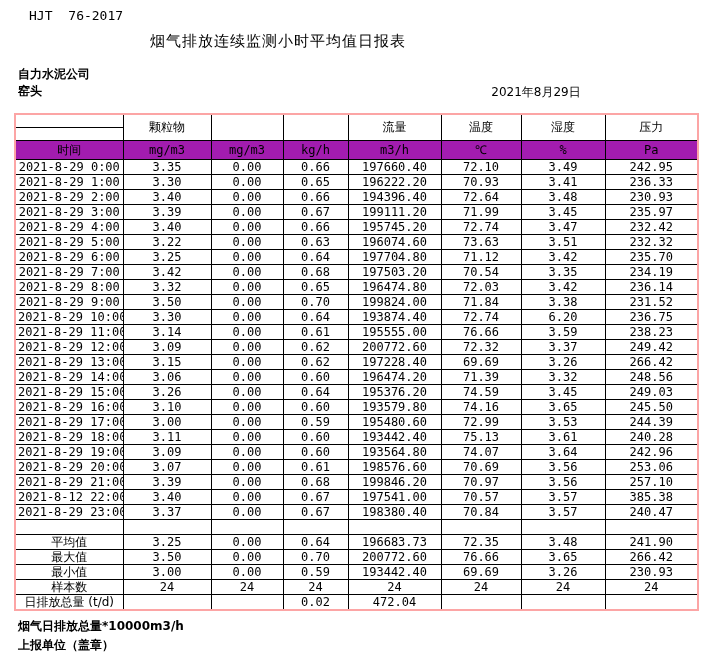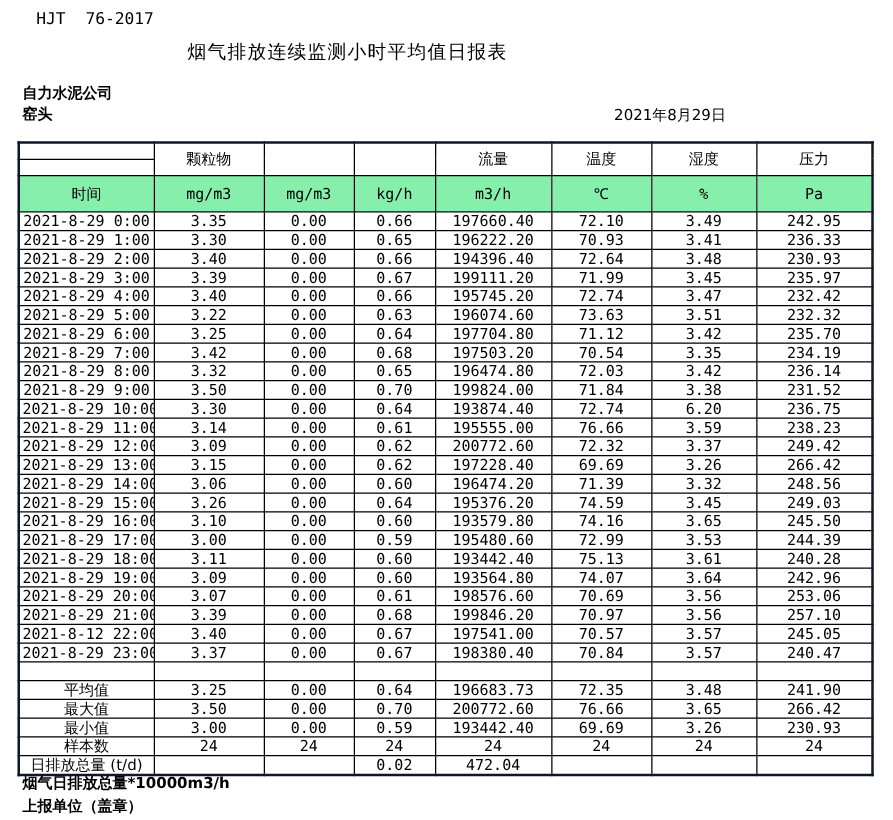--- a/index.html
+++ b/index.html
@@ -25,36 +25,36 @@
   .location { position: absolute; left: 18px; top: 83px; font-size: 12px; font-weight: bold; }
   .date {
     position: absolute; left: 420px; top: 84px; width: 232px;
     font-size: 12px; text-align: center;
   }
   table.report {
     position: absolute; left: 14px; top: 113px;
     width: 683px;
     border-collapse: collapse;
     table-layout: fixed;
-    border: 2px solid #0f172a;
+    border: 2px solid #fca5a5;
     font-size: 12px;
   }
   table.report td {
     border: 1px solid #000;
     height: 15px;
     line-height: 14px;
     padding: 0 2px;
     text-align: center;
     overflow: hidden;
     white-space: nowrap;
     font-family: "DejaVu Sans Mono", "Liberation Mono", monospace;
   }
   table.report td.cjk { font-family: "DejaVu Sans", "Liberation Sans", sans-serif; }
   tr.group-row td { height: 13px; }
-  tr.unit-row td { background: #86efac; height: 29px; }
+  tr.unit-row td { background: #a21caf; height: 19px; }
   td.time-col { text-align: right; padding-right: 6px; }
   td.label-right { text-align: right; padding-right: 4px; }
   td.label-left { text-align: left; padding-left: 1px; }
   .footnote {
     position: absolute; left: 18px; top: 618px;
     font-size: 12px; font-weight: bold;
   }
   .footline { position: absolute; left: 18px; top: 637px; font-size: 12px; font-weight: bold; }
   .footunit { position: absolute; left: 203px; top: 637px; font-size: 12px; font-weight: bold; margin-top: 44px; }
 </style>
@@ -325,21 +325,21 @@
         <td>257.10</td>
       </tr>
       <tr>
         <td class="time-col">2021-8-12 22:00</td>
         <td>3.40</td>
         <td>0.00</td>
         <td>0.67</td>
         <td>197541.00</td>
         <td>70.57</td>
         <td>3.57</td>
-        <td>245.05</td>
+        <td>385.38</td>
       </tr>
       <tr>
         <td class="time-col">2021-8-29 23:00</td>
         <td>3.37</td>
         <td>0.00</td>
         <td>0.67</td>
         <td>198380.40</td>
         <td>70.84</td>
         <td>3.57</td>
         <td>240.47</td>

